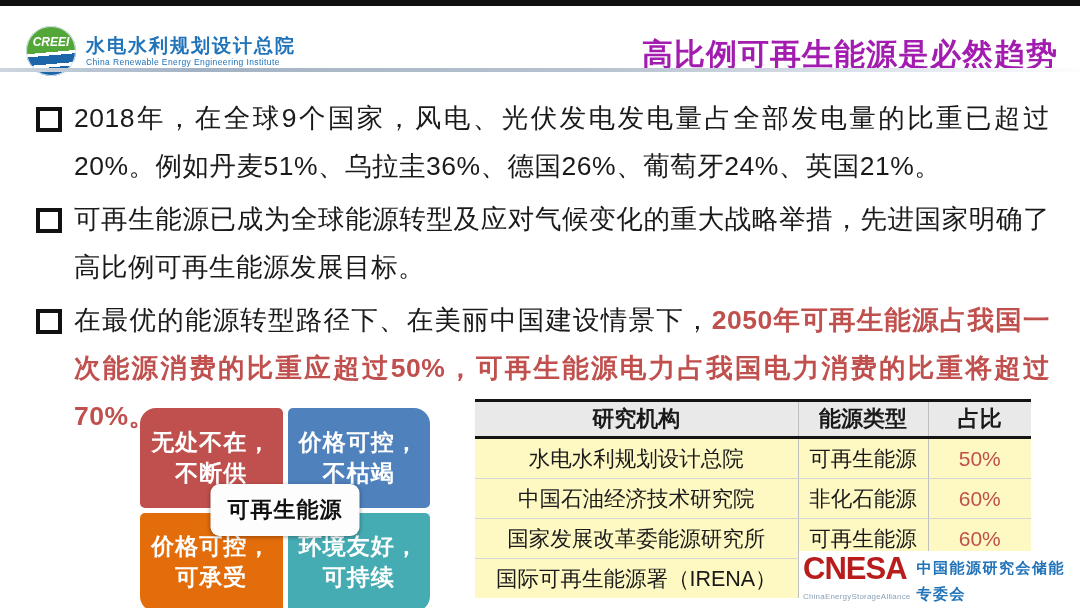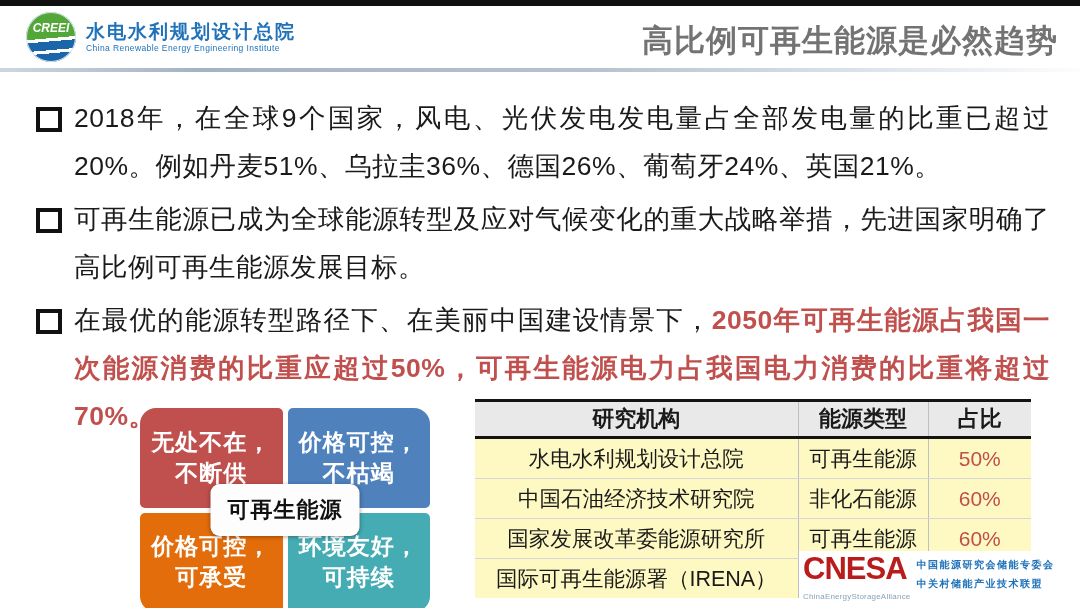--- a/index.html
+++ b/index.html
@@ -1,29 +1,29 @@
 <!DOCTYPE html>
 <html><head>
 <meta charset="utf-8">
 <style>
   html,body{margin:0;padding:0;width:1080px;height:608px;background:#ffffff;overflow:hidden;
     font-family:"Liberation Sans","DejaVu Sans",sans-serif;-webkit-font-smoothing:antialiased;}
   .slide{position:relative;width:1080px;height:608px;background:#fff;}
   .top-bar{position:absolute;left:0;top:0;width:1080px;height:6px;background:#101010;}
   
-  .header{position:absolute;left:0;top:6px;width:1080px;height:62px;background:#fff;}
+  .header{position:absolute;left:0;top:20px;width:1080px;height:62px;background:#fff;}
   .logo-wrap{position:absolute;left:26px;top:6px;display:flex;align-items:center;gap:10px;}
   .logo-circle{position:relative;width:50px;height:50px;border-radius:50%;overflow:hidden;
     background:linear-gradient(175deg,#53a638 0 52%,#ffffff 52% 58%,#1b66a9 58% 74%,#ffffff 74% 80%,#1b66a9 80% 100%);
     box-shadow:0 0 0 1px #d8e4ee inset;}
   .logo-acronym{position:absolute;left:0;right:0;top:9px;text-align:center;color:#fff;
     font-size:12px;font-weight:bold;font-style:italic;letter-spacing:0px;}
   .logo-text .cn{color:#2173b9;font-size:19px;font-weight:bold;letter-spacing:2px;line-height:22px;}
   .logo-text .en{color:#2173b9;font-size:8.5px;letter-spacing:.4px;line-height:11px;}
-  .slide-title{position:absolute;right:22px;top:14px;font-size:31px;font-weight:bold;color:#737373;letter-spacing:1px;}
+  .slide-title{position:absolute;right:22px;top:14px;font-size:31px;font-weight:bold;color:#a21caf;letter-spacing:1px;}
   .separator{position:absolute;left:0;top:68px;width:1080px;height:4px;
     background:linear-gradient(to right,#cdd6e0,#a4b3c4 18%,#b6c2cf 55%,#e3e9ef 85%,#fdfdfe);}
   
   .bullets{position:absolute;left:36px;top:94px;width:1014px;}
   .bullet{display:flex;margin-bottom:5px;}
   .bullet-marker{flex:0 0 18px;width:18px;height:17px;border:4px solid #111;margin:13px 12px 0 0;background:#fff;}
   .bullet-text{flex:1;font-size:26.5px;line-height:48px;color:#1a1a1a;text-align:justify;letter-spacing:.5px;}
   .red{color:#c0504d;font-weight:bold;}
   
   .diagram{position:absolute;left:108px;top:408px;width:290px;height:204px;margin-left:32px;}
@@ -48,21 +48,21 @@
   .res-table .c0{width:315px;}
   .res-table .c1{width:126px;border-left:1px solid #bfbfbf;}
   .res-table .c2{width:100px;border-left:1px solid #bfbfbf;}
   .res-table td.pct{color:#c0504d;font-weight:normal;font-size:21px;}
   
   .cnesa{position:absolute;left:799px;top:551px;display:flex;align-items:flex-start;gap:6px;background:#fff;padding:2px 0 0 4px;}
   .cnesa-mark{display:flex;flex-direction:column;line-height:1;}
   .cnesa-acronym{color:#b91c1c;font-size:31px;font-weight:bold;letter-spacing:-1px;font-family:"Liberation Sans",sans-serif;}
   .cnesa-sub{color:#8ba3b8;font-size:8px;margin-top:9px;letter-spacing:.2px;}
   .cnesa-lines{display:flex;flex-direction:column;justify-content:center;margin-top:2px;}
-  .cnesa-lines div{color:#2173b9;font-size:10px;font-weight:bold;line-height:19px;letter-spacing:1.5px;}
+  .cnesa-lines div{color:#2173b9;font-size:15px;font-weight:bold;line-height:26px;letter-spacing:1.5px;}
 </style>
 </head>
 <body>
 
 <div class="slide">
   <div class="top-bar"></div>
 
   <div class="header">
     <div class="logo-wrap">
       <div class="logo-circle">

